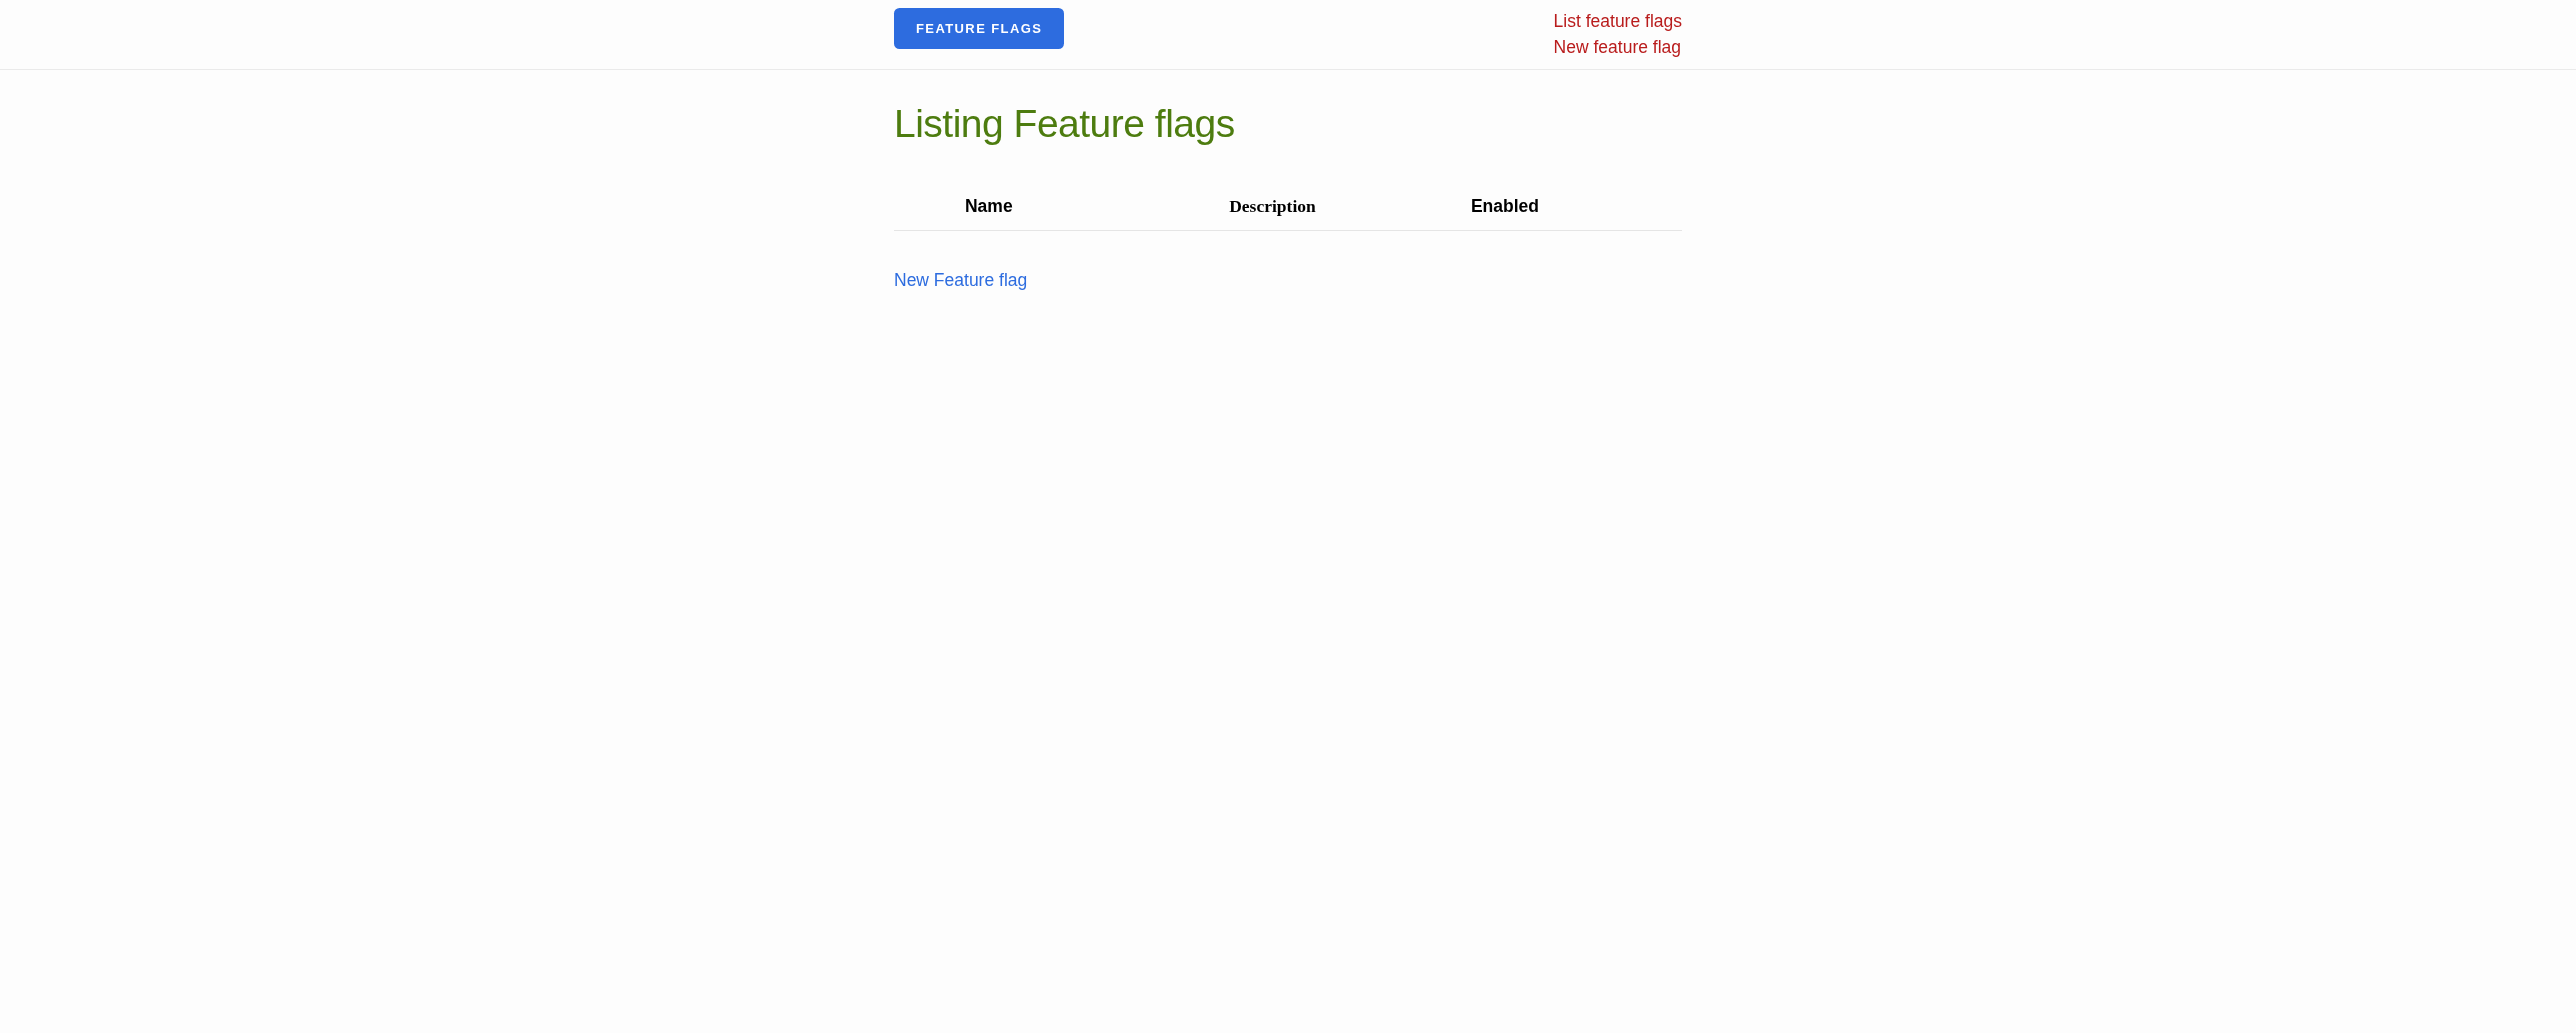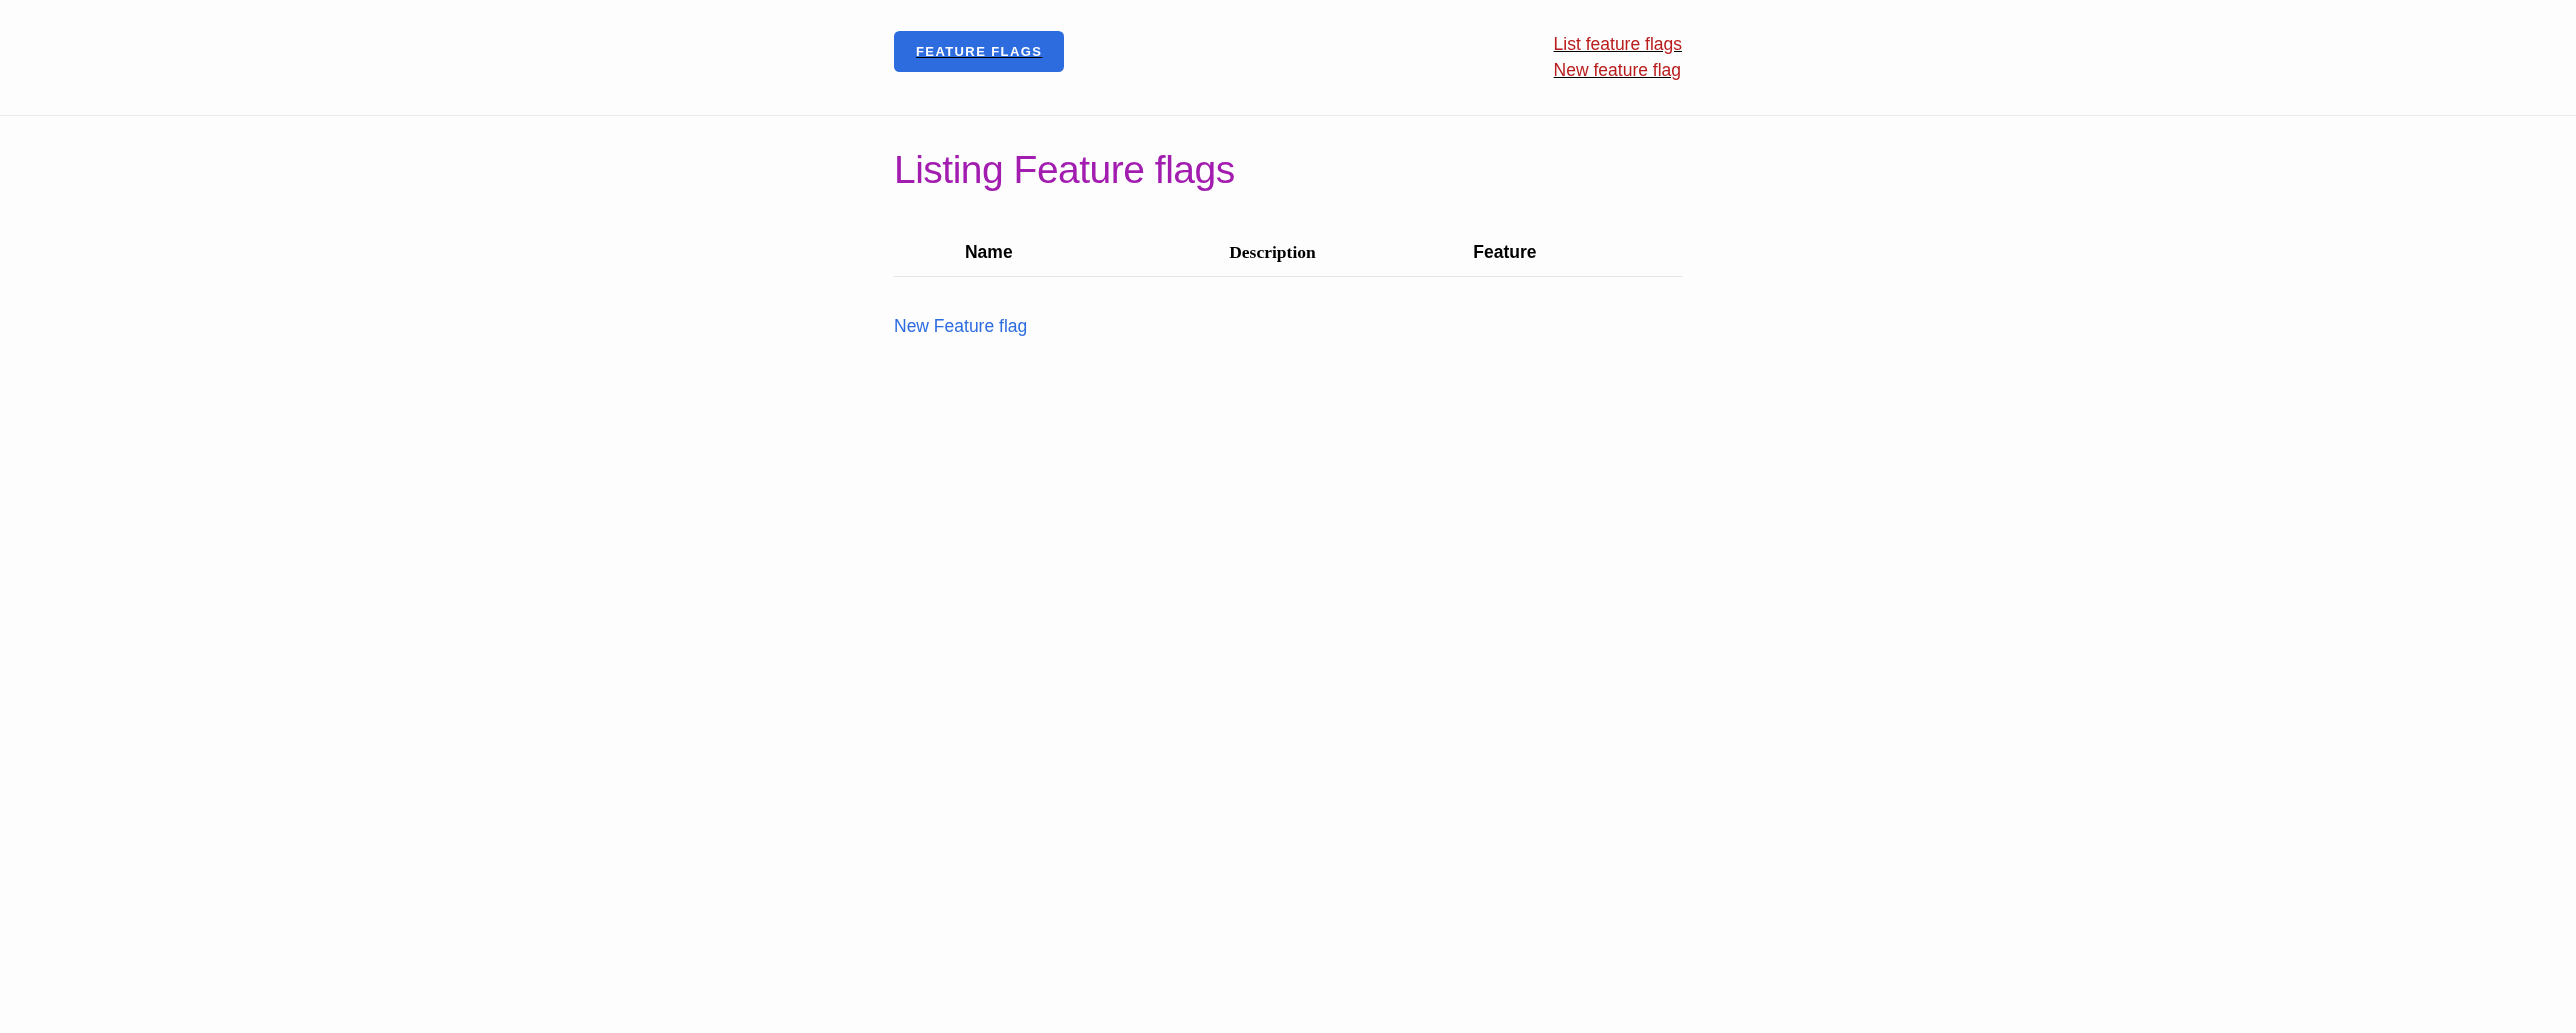--- a/index.html
+++ b/index.html
@@ -7,22 +7,21 @@
       padding: 0;
       box-sizing: border-box;
     }
     body {
       font-family: -apple-system, BlinkMacSystemFont, "Segoe UI", Helvetica, Arial, sans-serif;
       background: #fdfdfd;
       color: #000;
     }
     .header-bar {
       border-bottom: 0.9px solid #eaeaea;
-      padding: 31px 0;
-      text-decoration: underline;
+      padding: 8px 0;
     }
     .container {
       max-width: 788px;
       margin: 0 auto;
     }
     .header-inner {
       display: flex;
       justify-content: space-between;
       align-items: flex-start;
     }
@@ -48,21 +47,21 @@
       text-decoration: none;
       font-size: 17.5px;
       line-height: 1.5;
       cursor: pointer;
     }
     .page-title {
       font-size: 39px;
       font-weight: 400;
       margin-top: 32px;
       margin-bottom: 41px;
-      color: #a21caf;
+      color: #4d7c0f;
       letter-spacing: -0.5px;
     }
     table {
       width: 100%;
       border-collapse: collapse;
     }
     thead th {
       text-align: center;
       font-weight: 700;
       font-size: 17.5px;
@@ -109,21 +108,21 @@
 </div>
 
 <div class="container">
   <h1 class="page-title">Listing Feature flags</h1>
 
   <table>
     <thead>
       <tr>
         <th class="col-name">Name</th>
         <th class="col-desc">Description</th>
-        <th class="col-enabled">Feature</th>
+        <th class="col-enabled">Enabled</th>
         <th class="col-actions"></th>
       </tr>
     </thead>
     <tbody id="flags-tbody">
       </tbody>
   </table>
 
   <a class="new-flag-link">New Feature flag</a>
 </div>
 

